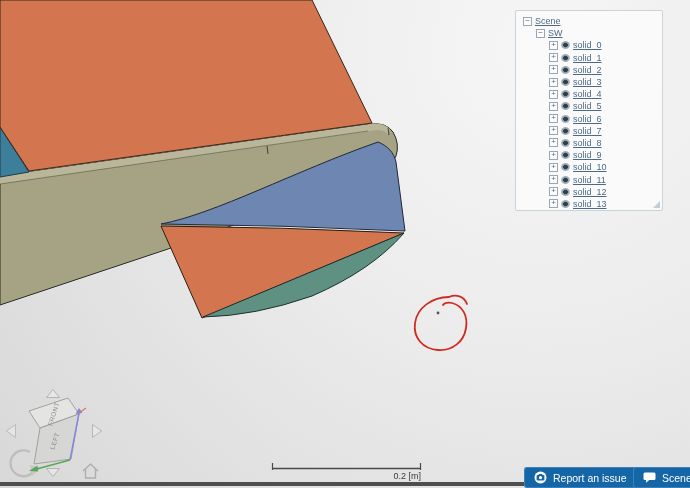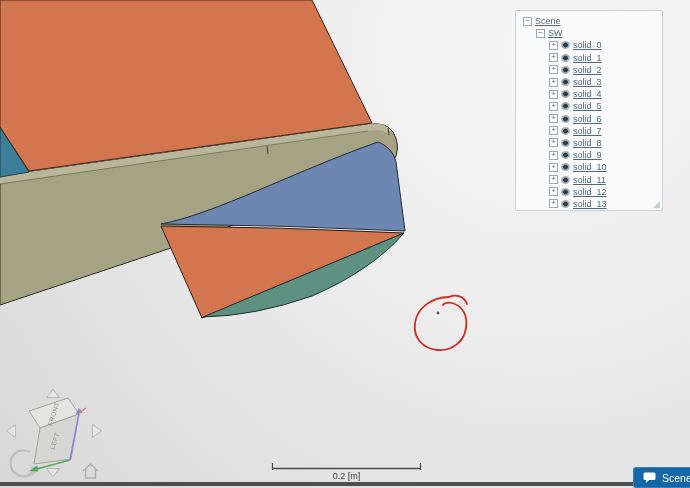--- a/index.html
+++ b/index.html
@@ -32,21 +32,21 @@
     background: radial-gradient(circle at 50% 50%, #323f49 0%, #323f49 38%, #8ea0ac 42%, #b7c2ca 78%, rgba(183,194,202,0) 88%);
   }
   .lbl { white-space:nowrap;text-decoration:underline; }
   .resize-grip {
     position:absolute; right:2px; bottom:2px; width:0; height:0;
     border-left:7px solid transparent; border-bottom:7px solid #c3cdd3;
   }
 
   
   .scale-label {
-    position:absolute; left:272px; top:471px; width:149px; text-align:center;
+    position:absolute; left:272px; top:471px; width:149px; text-align:right;
     font-size:9px; color:#3c3c3c; z-index:2;
   }
 
   
   .bottombar { position:absolute; left:0; top:482px; width:690px; height:4px; background:#4e4e4e; z-index:1; }
   .btn {
     position:absolute; top:467px; height:21px; display:flex; align-items:center; gap:6px;
     padding:0 10px; box-sizing:border-box;
     background:var(--button-blue,#1566a7); color:#fff; font-size:10.5px;
     border-radius:3px; cursor:pointer; z-index:5;
@@ -207,20 +207,31 @@
       <span class="box">+</span>
       <span class="eye"></span>
       <span class="lbl">solid_13</span>
     </div>
   </div>
     <div class="resize-grip"></div>
   </div>
 
   <div class="bottombar"></div>
 
+  <div class="btn report">
+    <span>
+      <svg width="13" height="13" viewBox="0 0 13 13">
+        <circle cx="6.5" cy="6.5" r="6" fill="#fff"></circle>
+        <rect x="2.6" y="4" width="7.8" height="5.4" rx="1" fill="var(--button-blue,#1566a7)"></rect>
+        <rect x="4.6" y="2.9" width="3.8" height="1.6" rx="0.5" fill="var(--button-blue,#1566a7)"></rect>
+        <circle cx="6.5" cy="6.7" r="1.6" fill="#fff"></circle>
+      </svg>
+    </span>
+    <span>Report an issue</span>
+  </div>
 
   <div class="btn chat">
     <span>
       <svg width="13" height="11" viewBox="0 0 13 11">
         <rect x="0.5" y="0.5" width="12" height="7.4" rx="1.5" fill="#fff"></rect>
         <path d="M 3,7.5 L 3,10.8 L 6.8,7.5 Z" fill="#fff"></path>
       </svg>
     </span>
     <span>Scene</span>
   </div>

